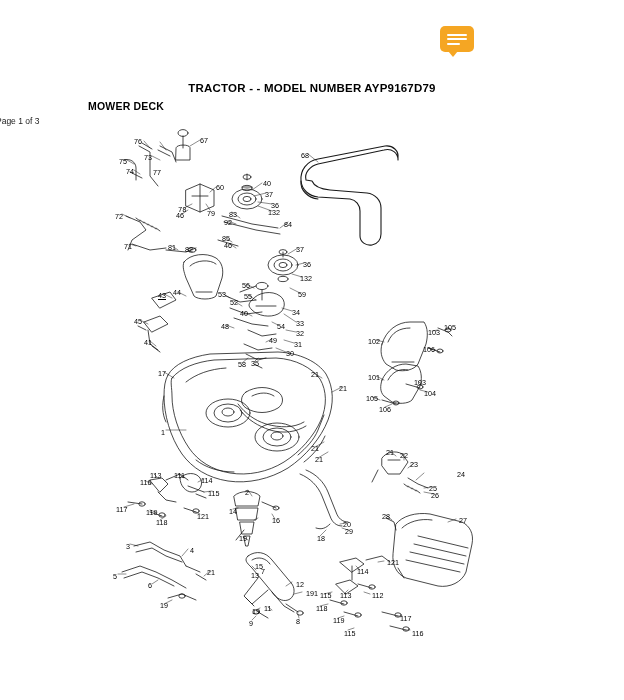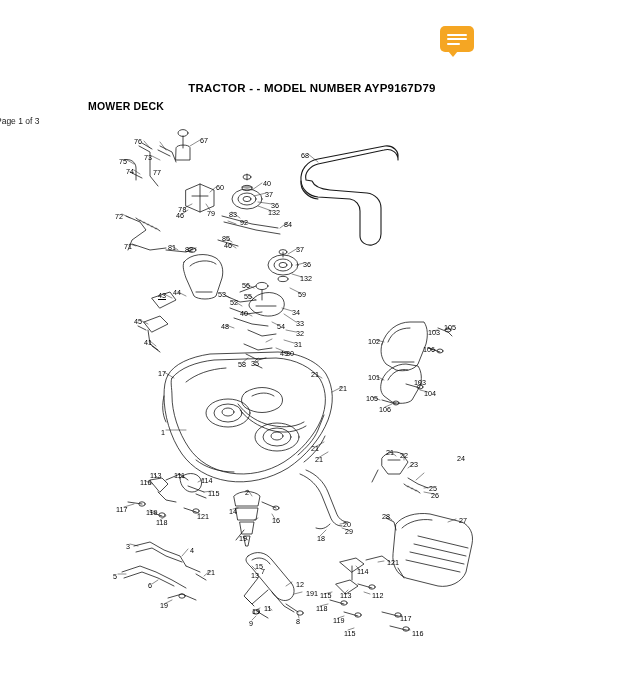--- a/index.html
+++ b/index.html
@@ -490,21 +490,21 @@
       <div class="callout" style="left: 263px; top: 180px;">40</div>
       <div class="callout" style="left: 265px; top: 191px;">37</div>
       <div class="callout" style="left: 271px; top: 202px;">36</div>
       <div class="callout" style="left: 268px; top: 209px;">132</div>
       <div class="callout" style="left: 216px; top: 184px;">60</div>
       <div class="callout" style="left: 207px; top: 210px;">79</div>
       <div class="callout" style="left: 178px; top: 207px; font-family: Liberation Mono, monospace;">78</div>
       <div class="callout" style="left: 229px; top: 211px;">83</div>
       <div class="callout" style="left: 115px; top: 213px;">72</div>
       <div class="callout" style="left: 176px; top: 212px;">46</div>
-      <div class="callout" style="left: 240px; top: 219px;">92</div>
+      <div class="callout" style="left: 224px; top: 219px;">92</div>
       <div class="callout" style="left: 284px; top: 221px;">84</div>
       <div class="callout" style="left: 222px; top: 235px;">85</div>
       <div class="callout" style="left: 124px; top: 243px;">71</div>
       <div class="callout" style="left: 168px; top: 244px;">81</div>
       <div class="callout" style="left: 185px; top: 246px;">82</div>
       <div class="callout" style="left: 224px; top: 242px;">46</div>
       <div class="callout" style="left: 296px; top: 246px;">37</div>
       <div class="callout" style="left: 303px; top: 261px;">36</div>
       <div class="callout" style="left: 300px; top: 275px;">132</div>
       <div class="callout" style="left: 298px; top: 291px;">59</div>
@@ -516,21 +516,21 @@
       <div class="callout" style="left: 244px; top: 293px;">55</div>
       <div class="callout" style="left: 292px; top: 309px;">34</div>
       <div class="callout" style="left: 240px; top: 310px;">40</div>
       <div class="callout" style="left: 296px; top: 320px;">33</div>
       <div class="callout" style="left: 134px; top: 318px;">45</div>
       <div class="callout" style="left: 221px; top: 323px;">48</div>
       <div class="callout" style="left: 277px; top: 323px;">54</div>
       <div class="callout" style="left: 296px; top: 330px;">32</div>
       <div class="callout" style="left: 294px; top: 341px;">31</div>
       <div class="callout" style="left: 144px; top: 339px;">41</div>
-      <div class="callout" style="left: 280px; top: 337px; margin-top: 13px;">49</div>
+      <div class="callout" style="left: 269px; top: 337px;">49</div>
       <div class="callout" style="left: 286px; top: 350px;">30</div>
       <div class="callout" style="left: 238px; top: 361px;">58</div>
       <div class="callout" style="left: 251px; top: 360px;">35</div>
       <div class="callout" style="left: 368px; top: 338px;">102</div>
       <div class="callout" style="left: 428px; top: 329px;">103</div>
       <div class="callout" style="left: 444px; top: 324px;">105</div>
       <div class="callout" style="left: 423px; top: 346px;">106</div>
       <div class="callout" style="left: 158px; top: 370px;">17</div>
       <div class="callout" style="left: 311px; top: 371px;">21</div>
       <div class="callout" style="left: 339px; top: 385px;">21</div>
@@ -538,21 +538,21 @@
       <div class="callout" style="left: 414px; top: 379px;">103</div>
       <div class="callout" style="left: 424px; top: 390px;">104</div>
       <div class="callout" style="left: 366px; top: 395px;">105</div>
       <div class="callout" style="left: 379px; top: 406px;">106</div>
       <div class="callout" style="left: 161px; top: 429px;">1</div>
       <div class="callout" style="left: 311px; top: 445px;">21</div>
       <div class="callout" style="left: 315px; top: 456px;">21</div>
       <div class="callout" style="left: 386px; top: 449px;">21</div>
       <div class="callout" style="left: 400px; top: 452px;">22</div>
       <div class="callout" style="left: 410px; top: 461px;">23</div>
-      <div class="callout" style="left: 421px; top: 455px; padding-left: 36px;">24</div>
+      <div class="callout" style="left: 421px; top: 471px; padding-left: 36px;">24</div>
       <div class="callout" style="left: 429px; top: 485px;">25</div>
       <div class="callout" style="left: 431px; top: 492px;">26</div>
       <div class="callout" style="left: 150px; top: 472px;">113</div>
       <div class="callout" style="left: 174px; top: 472px;">111</div>
       <div class="callout" style="left: 140px; top: 479px;">116</div>
       <div class="callout" style="left: 201px; top: 477px;">114</div>
       <div class="callout" style="left: 208px; top: 490px;">115</div>
       <div class="callout" style="left: 116px; top: 506px;">117</div>
       <div class="callout" style="left: 146px; top: 509px;">119</div>
       <div class="callout" style="left: 156px; top: 519px;">118</div>

